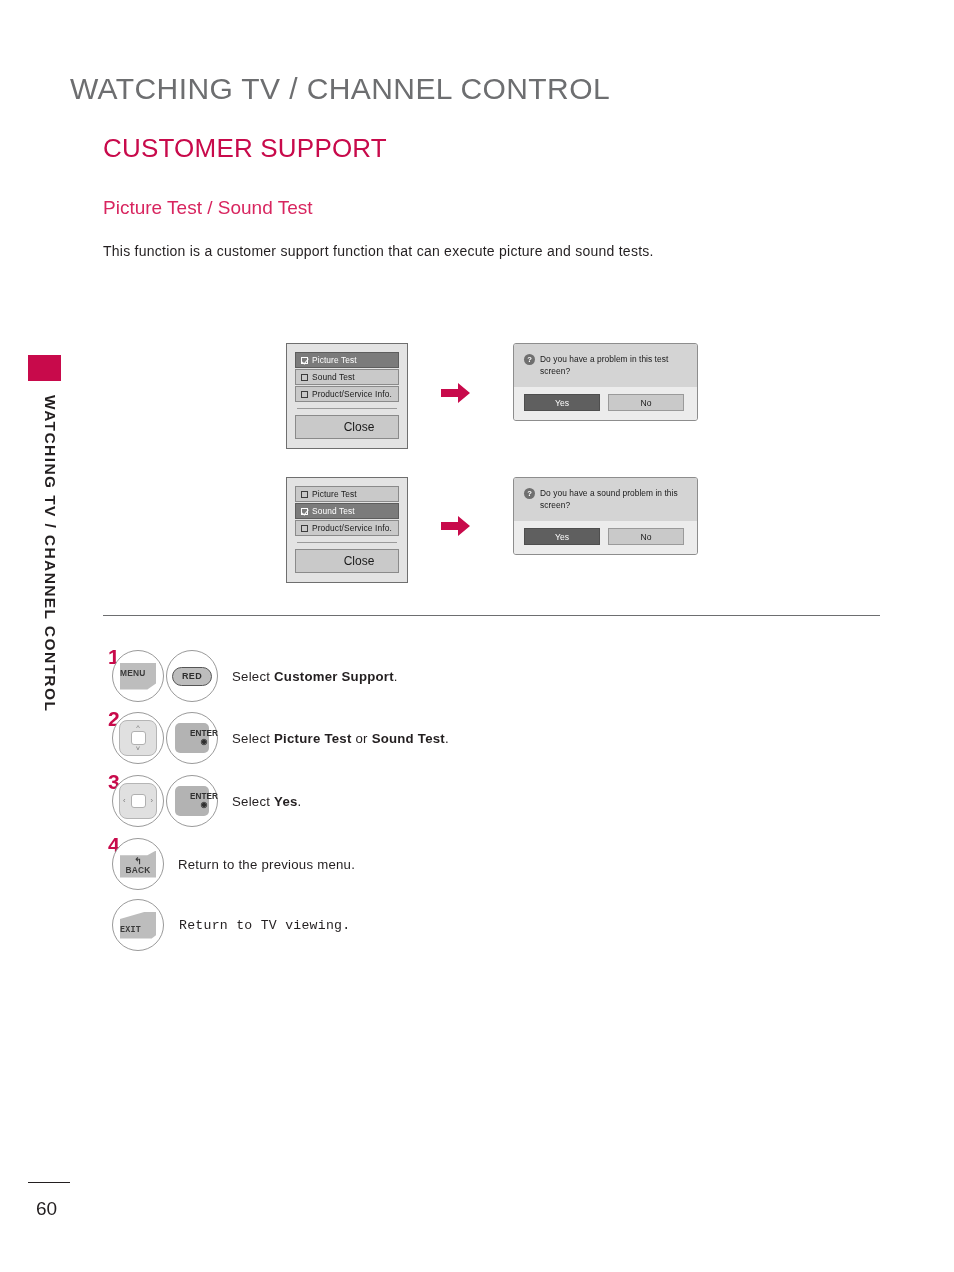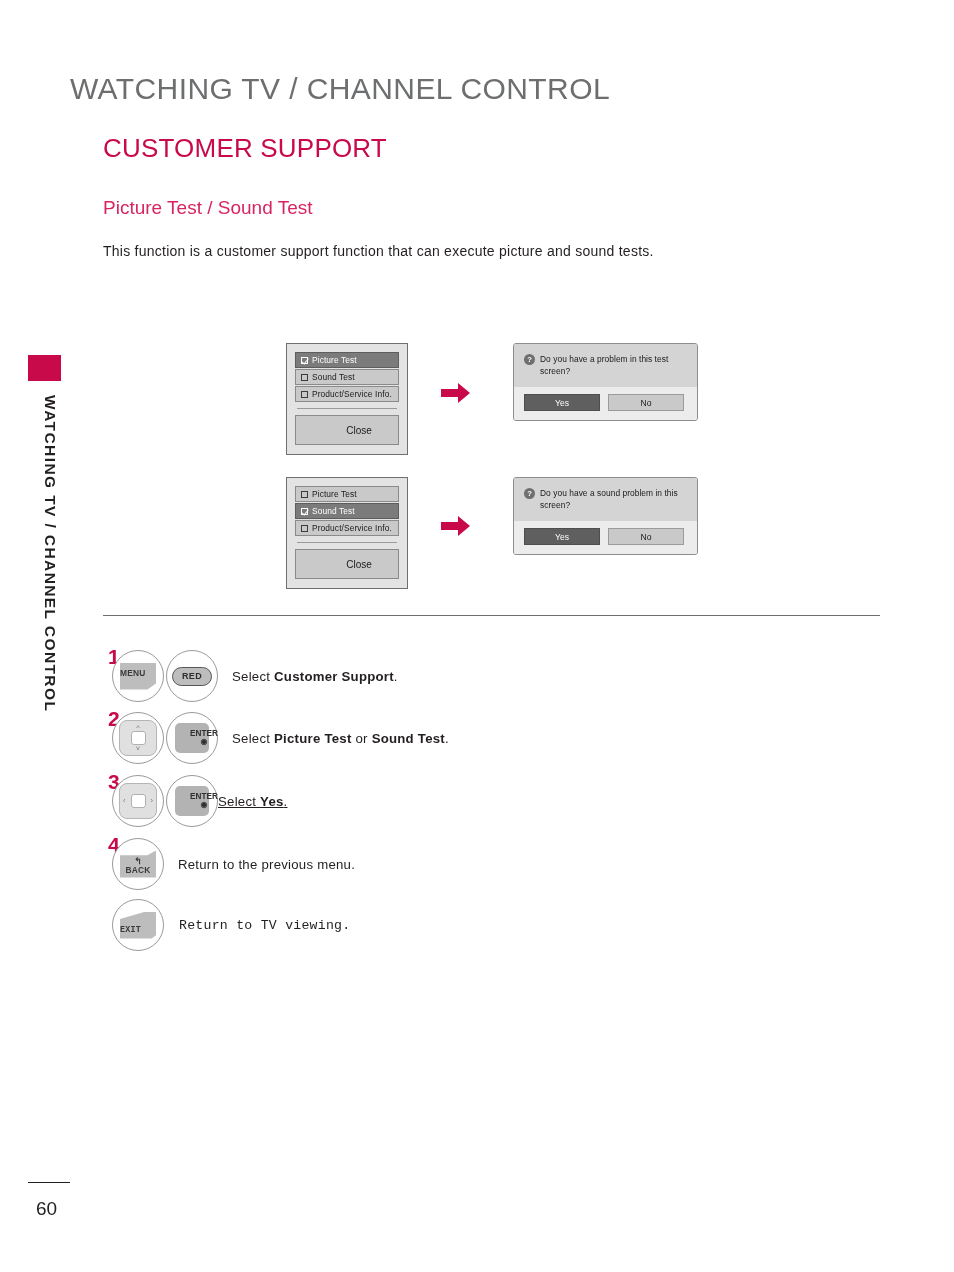--- a/index.html
+++ b/index.html
@@ -126,25 +126,25 @@
     border-right-color: #ffffff;
     border-bottom-color: #ffffff;
   }
   .menu-sep {
     border-top: 1px solid #9a9a9a;
     margin: 6px 2px 6px 2px;
   }
   .menu-close {
     background: #c9c9c9;
     border: 1px solid #8a8a8a;
-    height: 30px;
-    display: flex;
-    align-items: center;
-    justify-content: center;
-    font-size: 10px;
+    height: 24px;
+    display: flex;
+    align-items: center;
+    justify-content: center;
+    font-size: 12px;
     color: #1a1a1a;
     padding-left: 24px;
   }
 
   .qbox {
     position: absolute;
     border: 1px solid #8d8d8d;
     background: #ececec;
     border-radius: 3px;
     overflow: hidden;
@@ -475,21 +475,21 @@
       <div class="center"></div>
       <span class="ch right">›</span>
     </div>
   </div>
   <div class="btn-circle" style="margin-left:2px;">
     <div class="key-enter">
       <span>ENTER</span>
       <span class="dot">◉</span>
     </div>
   </div>
-  <div class="step-text" style="text-decoration:underline;">
+  <div class="step-text" style="margin-left:14px;">
     <span>Select </span><b>Yes</b><span>.</span>
   </div>
 </div>
 
 <div class="step-num" style="left:108px; top:834px;">4</div>
 <div class="step" style="left:112px; top:838px;">
   <div class="btn-circle">
     <div class="key-fold back-key">
       <span class="back-arrow-glyph">↰</span>
       <span>BACK</span>

